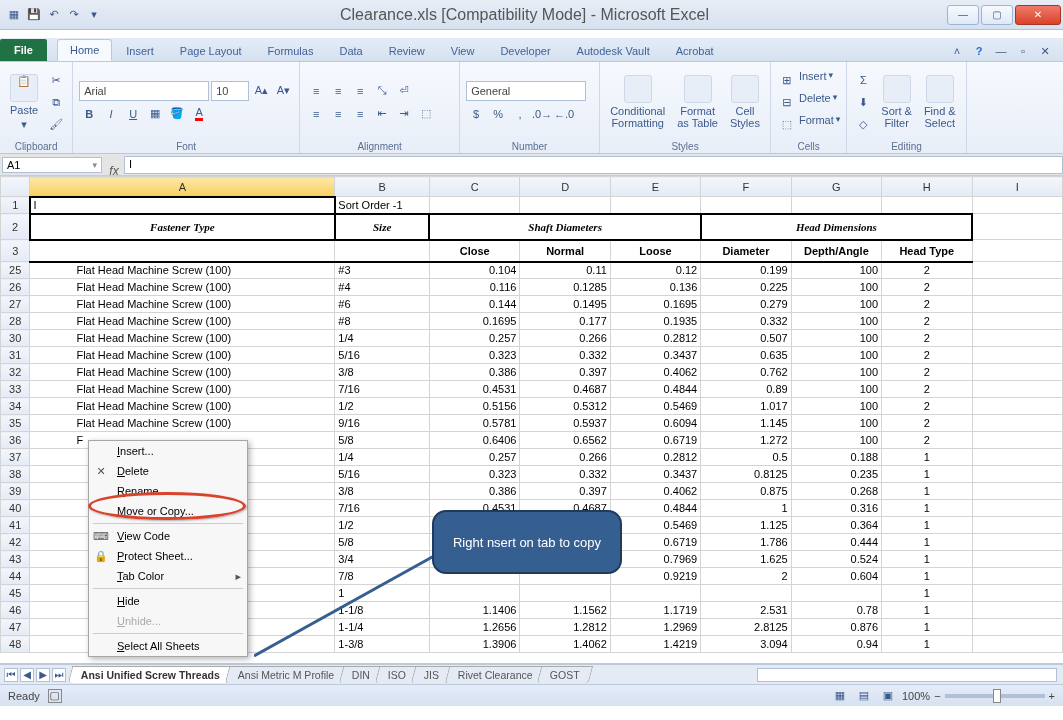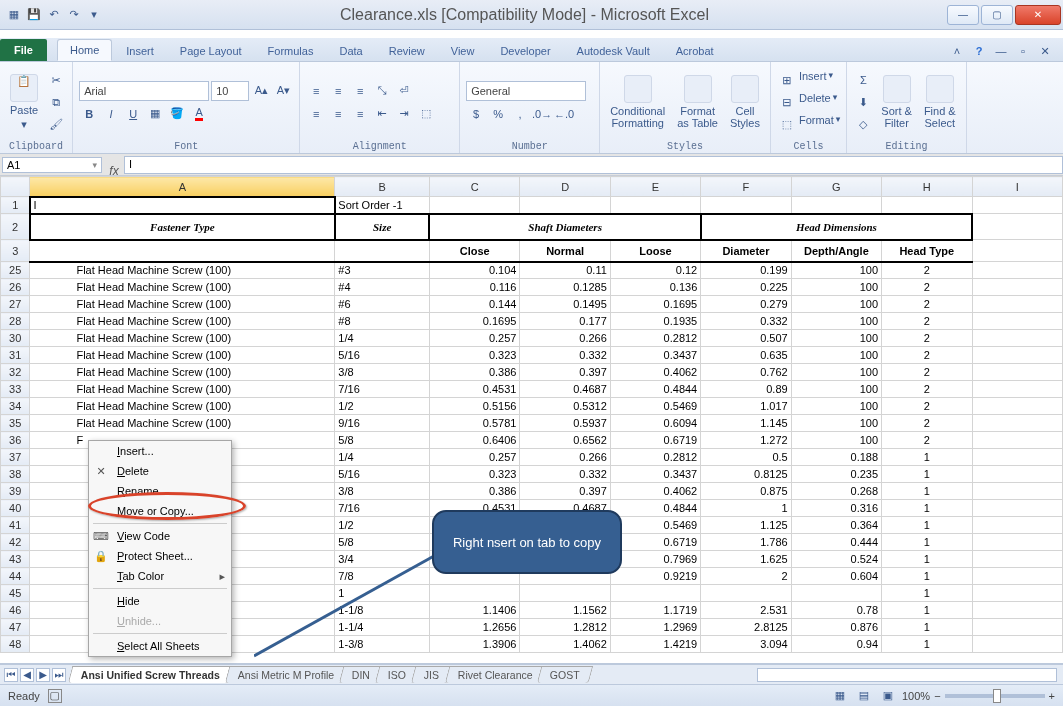--- a/index.html
+++ b/index.html
@@ -19,21 +19,21 @@
 .rtab { padding: 4px 12px; font-size: 11px; color: #416299; cursor: pointer; }
 .rtab.file { background: #207245; color: #fff; font-weight: bold; padding: 5px 14px; border-radius: 2px 2px 0 0; margin-right: 8px; }
 .rtab.active { background: #f6f9fe; border: 1px solid #bcc9dc; border-bottom-color: #f6f9fe; border-radius: 3px 3px 0 0; color: #3b5a8c; }
 .rtabs .help { margin-left: auto; display:flex; align-items:center; gap:6px; padding-right:10px; }
 .rtabs .help .ic { width:16px; height:16px; font-size:11px; color:#3b5a8c; text-align:center; }
 
 
 .ribbon { height: 92px; background: linear-gradient(#f6f9fe,#e8eef8); border-bottom: 1px solid #bcc9dc; display: flex; font-size: 11px; color: #444; }
 .rgroup { border-right: 1px solid #cfd8e8; padding: 3px 6px 1px; display: flex; flex-direction: column; }
 .rgroup .body { flex: 1; display: flex; align-items: center; gap: 4px; }
-.rgroup .label { text-align: center; font-size: 10px; color: #5a6f92; padding-top: 2px; font-family: Liberation Mono, monospace; }
+.rgroup .label { text-align: center; font-size: 10px; color: #5a6f92; padding-top: 2px; }
 .big { display: flex; flex-direction: column; align-items: center; gap: 2px; padding: 2px 4px; font-size: 11px; color:#3b5a8c; line-height:1.1; text-align:center; }
 .big .icon { width: 28px; height: 28px; background: #e8eef8; border: 1px solid #cfd8e8; border-radius: 3px; }
 .col { display:flex; flex-direction:column; gap:2px; }
 .btnrow { display:flex; gap:2px; }
 .sm { width: 20px; height: 20px; border: 1px solid transparent; display:inline-flex; align-items:center; justify-content:center; font-size:11px; color:#3b5a8c; }
 .sel { border:1px solid #b0c0d8; background:#fff; font-size:11px; padding:1px 4px; height:20px; display:inline-flex; align-items:center; }
 
 
 .fbar { height: 22px; border-bottom: 1px solid #c6cdd8; display: flex; align-items: center; background: #e5e5e5; }
 .namebox { width: 100px; border: 1px solid #b0c0d8; background: #fff; margin: 2px; padding: 1px 4px; font-size: 11px; display:flex; align-items:center; }
@@ -74,21 +74,21 @@
 .sheettabs .scroll { margin-left:auto; display:flex; gap:2px; padding-right:6px; align-items:center; }
 .sheettabs .scroll .bar { width:300px; height:14px; border:1px solid #b0c0d8; background:#fff; }
 
 
 .status { height:22px; background:linear-gradient(#e4ecf7,#d6e1f0); border-top:1px solid #bcc9dc; display:flex; align-items:center; font-size:11px; color:#444; padding:0 8px; gap:8px; }
 .status .zoom { margin-left:auto; display:flex; align-items:center; gap:4px; }
 .status .zoom .slider { width:100px; height:4px; background:#b0c0d8; position:relative; }
 .status .zoom .slider .thumb { width:8px; height:14px; background:#fff; border:1px solid #888; position:absolute; left:48px; top:-5px; }
 
 
-.ctx { position:absolute; left:88px; top:440px; width:144px; background:#f7f7f7; border:1px solid #a6a6a6; box-shadow:2px 2px 6px rgba(0,0,0,0.3); font-size:11px; }
+.ctx { position:absolute; left:88px; top:440px; width:160px; background:#f7f7f7; border:1px solid #a6a6a6; box-shadow:2px 2px 6px rgba(0,0,0,0.3); font-size:11px; }
 .ctx .it { padding:4px 8px 4px 28px; position:relative; cursor:default; }
 .ctx .it .ic { position:absolute; left:4px; width:16px; height:16px; font-size:11px; color:#555; text-align:center; }
 .ctx .it.disabled { color:#aaa; }
 .ctx .sep { height:1px; background:#ccc; margin:2px 4px; }
 .ctx .it.sub::after { content:"▸"; position:absolute; right:6px; color:#555; }
 
 
 .redcircle { position:absolute; left:88px; top:492px; width:158px; height:28px; border:3px solid #d9432a; border-radius:50%/50%; pointer-events:none; box-shadow:1px 1px 2px rgba(0,0,0,0.3); }
 
 

